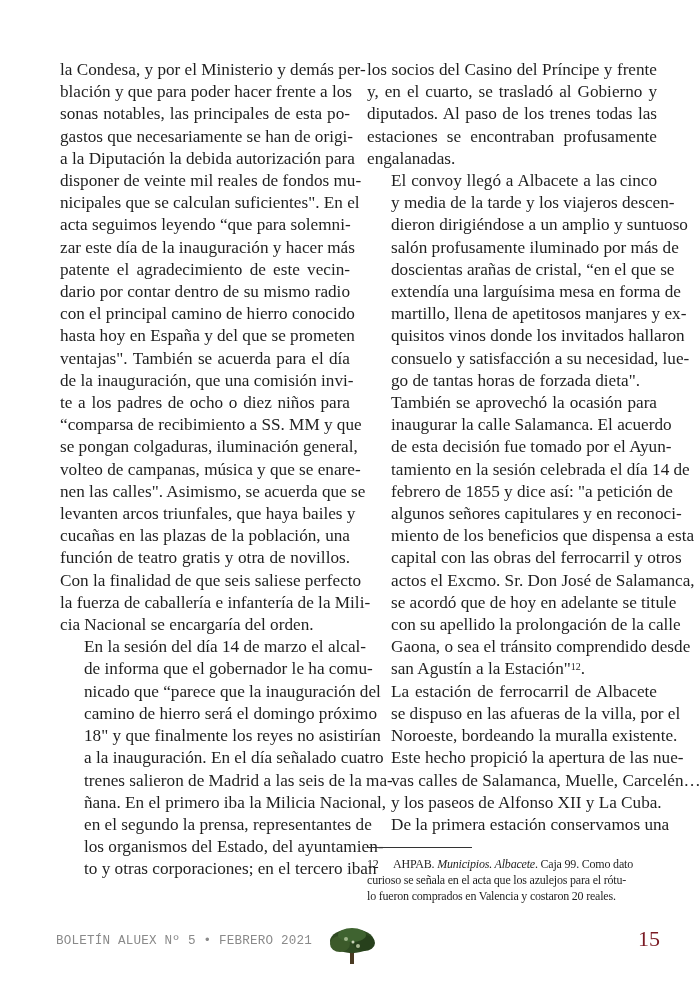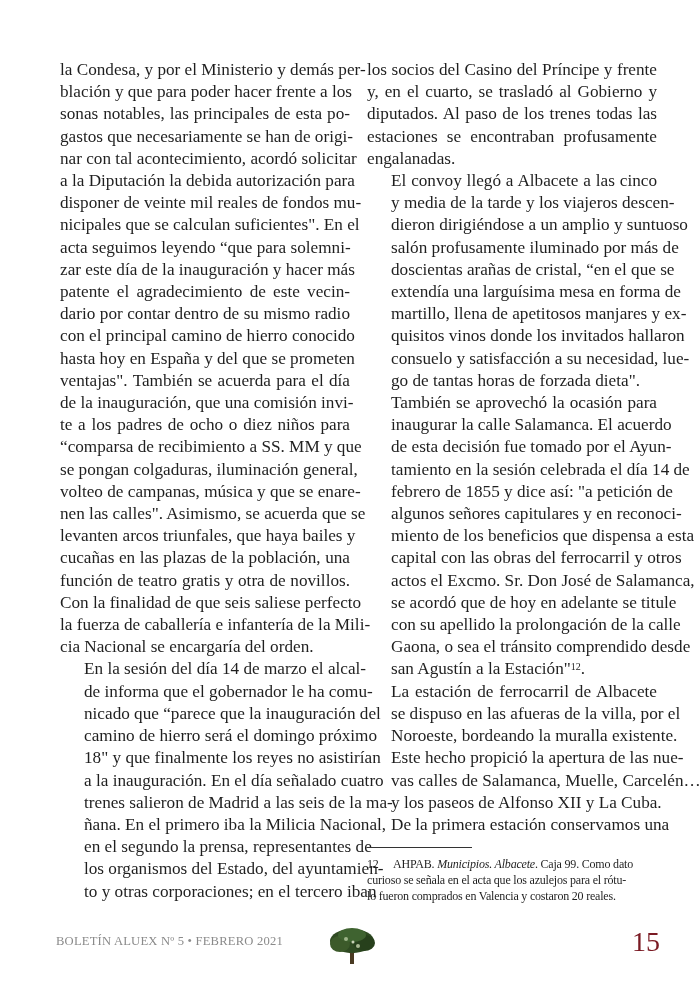--- a/index.html
+++ b/index.html
@@ -29,39 +29,38 @@
   .footnote {
     position: absolute; left: 367px; top: 856px; width: 292px;
     font-family: "Liberation Serif", serif; font-size: 12px; line-height: 16.2px;
     color: #1f1f1f; letter-spacing: -0.2px;
   }
   .footnote .line { display: block; white-space: nowrap; }
   .footnote .num { display: inline-block; width: 26px; }
   .footnote em { font-style: italic; }
   .footer-text {
     position: absolute; left: 56px; top: 934px;
-    font-family: Liberation Serif, serif; font-size: 12.6px; letter-spacing: 0.2px;
+    font-family: Liberation Mono, monospace; font-size: 12.6px; letter-spacing: 0.2px;
     color: #8a8a8a;
   }
   .tree { position: absolute; left: 326px; top: 926px; width: 52px; height: 40px; }
   .page-number {
     position: absolute; right: 40px; top: 926px;
-    font-family: "Liberation Serif", serif; font-size: 28px; color: #7a1a23;
+    font-family: "Liberation Serif", serif; font-size: 22px; color: #7a1a23;
   }
 </style>
 </head>
 <body>
 
 <div class="col col-left">
   <p id="lp1">
       <span class="line">la Condesa, y por el Ministerio y demás per-</span>
       <span class="line">blación y que para poder hacer frente a los</span>
       <span class="line">sonas notables, las principales de esta po-</span>
       <span class="line">gastos que necesariamente se han de origi-</span>
-      <span class="line">nar con tal acontecimiento, acordó solicitar</span>
       <span class="line">a la Diputación la debida autorización para</span>
       <span class="line">disponer de veinte mil reales de fondos mu-</span>
       <span class="line">nicipales que se calculan suficientes". En el</span>
       <span class="line">acta seguimos leyendo “que para solemni-</span>
       <span class="line">zar este día de la inauguración y hacer más</span>
       <span class="line">patente el agradecimiento de este vecin-</span>
       <span class="line">dario por contar dentro de su mismo radio</span>
       <span class="line">con el principal camino de hierro conocido</span>
       <span class="line">hasta hoy en España y del que se prometen</span>
       <span class="line">ventajas". También se acuerda para el día</span>

